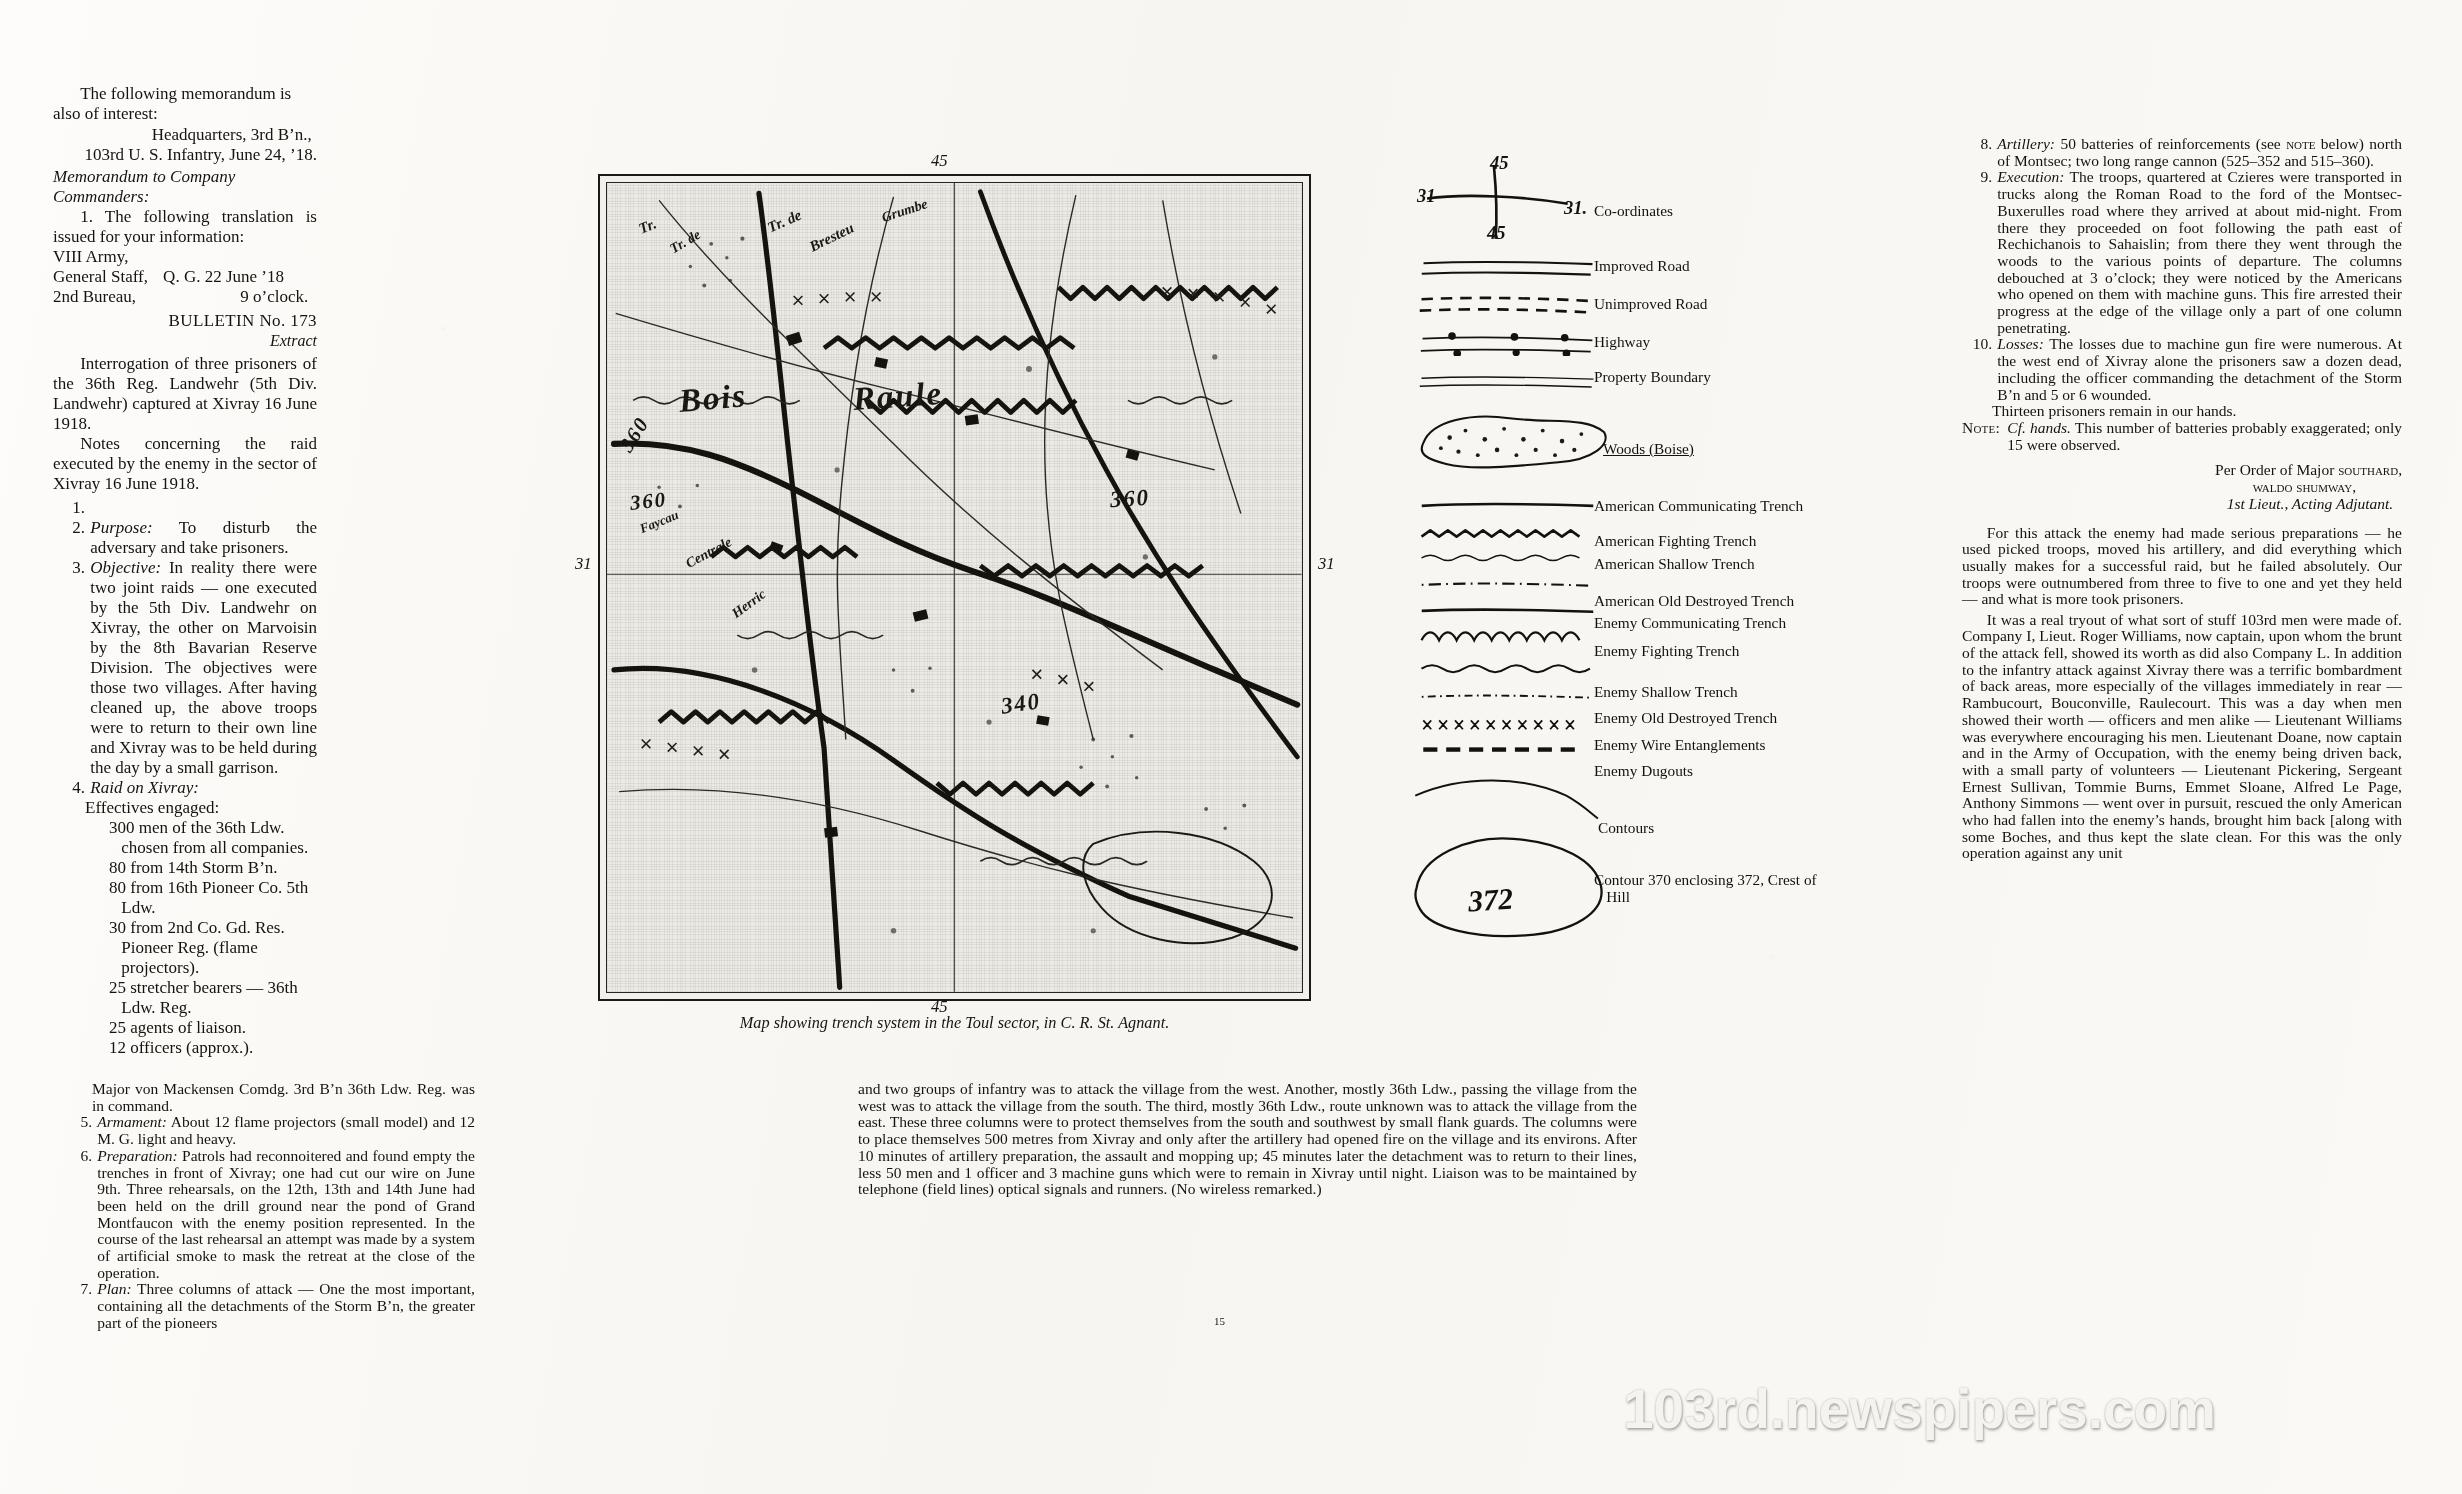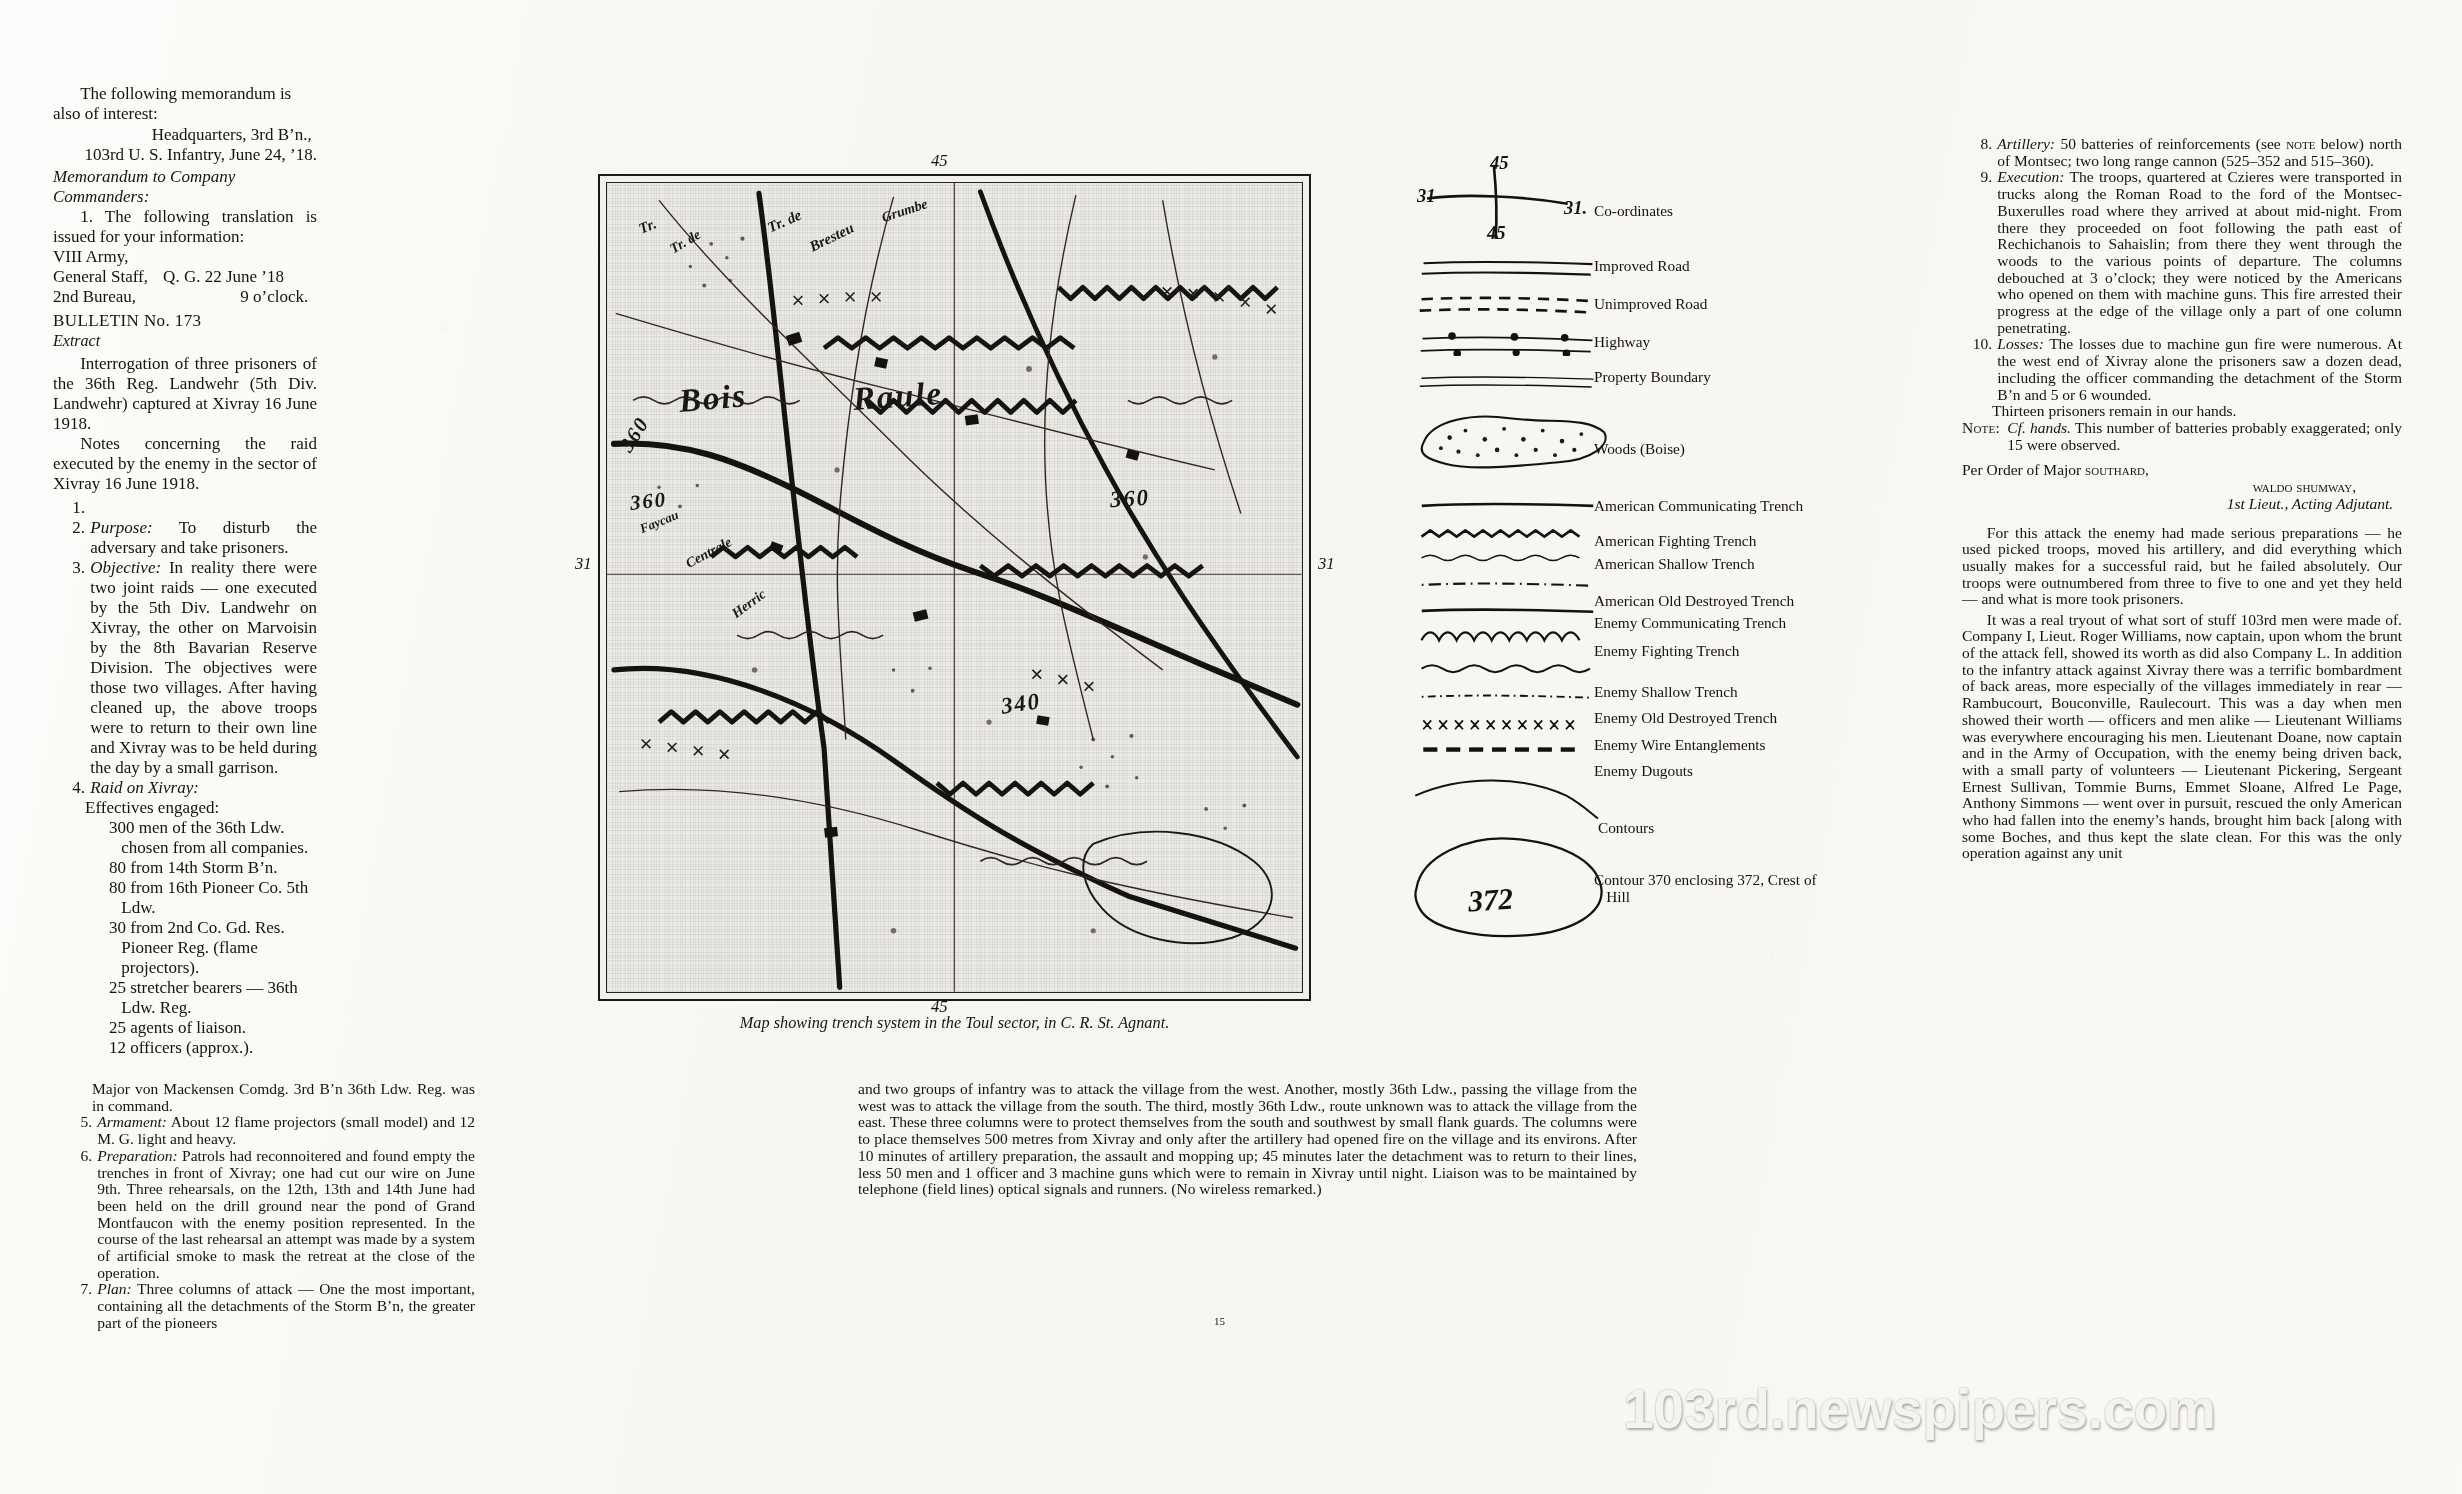--- a/index.html
+++ b/index.html
@@ -9,21 +9,21 @@
     background:#fbfaf7;
     background-image:
       radial-gradient(circle at 18% 22%, rgba(0,0,0,.018) 0 1.8px, transparent 2.6px),
       radial-gradient(circle at 72% 64%, rgba(0,0,0,.015) 0 1.8px, transparent 2.6px),
       linear-gradient(100deg,#fdfcfa 0%,#f7f5f1 45%,#fbf9f6 100%);
     color:#14130f;
   }
   
   .col{position:absolute;}
   .just{text-align:justify;text-justify:inter-word;}
-  .ctr{text-align:left;}
+  .ctr{text-align:right;}
   .it{font-style:italic;}
   .sc{font-variant:small-caps;letter-spacing:0.2px;}
   p{margin:0;}
   .ind{text-indent:1.6em;}
   
   .body1{font-size:17px;line-height:20px;}
   .body2{font-size:15.5px;line-height:16.7px;}
   
   .nlist{margin:0;padding:0;list-style:none;}
   .nitem{display:flex;align-items:flex-start;}
@@ -367,21 +367,21 @@
     <svg class="lgsym" style="left:42px; top:665px; width:220px; height:123px;" viewBox="0 0 250 140">
       <path d="M22 74 C 28 38, 80 14, 132 18 C 186 22, 226 42, 232 72 C 238 102, 200 124, 146 128 C 90 132, 38 120, 26 98 C 20 88, 20 80, 22 74 Z" stroke="#14120d" stroke-width="2.6" fill="none"></path>
     </svg>
     <div class="lgsym" style="left:113px; top:725px; font-style:italic; font-weight:bold; font-size:30px; transform:rotate(-4deg);">372</div>
 
     <div class="lglabel" style="left:239px; top:45px;">Co-ordinates</div>
     <div class="lglabel" style="left:239px; top:100px;">Improved Road</div>
     <div class="lglabel" style="left:239px; top:138px;">Unimproved Road</div>
     <div class="lglabel" style="left:239px; top:176px;">Highway</div>
     <div class="lglabel" style="left:239px; top:211px;">Property Boundary</div>
-    <div class="lglabel" style="left:239px; top:283px;">Woods (Boise)</div>
+    <div class="lglabel" style="left:248px; top:283px;text-decoration:underline;">Woods (Boise)</div>
     <div class="lglabel" style="left:239px; top:340px;">American Communicating Trench</div>
     <div class="lglabel" style="left:239px; top:375px;">American Fighting Trench</div>
     <div class="lglabel" style="left:239px; top:398px;">American Shallow Trench</div>
     <div class="lglabel" style="left:239px; top:435px;">American Old Destroyed Trench</div>
     <div class="lglabel" style="left:239px; top:457px;">Enemy Communicating Trench</div>
     <div class="lglabel" style="left:239px; top:485px;">Enemy Fighting Trench</div>
     <div class="lglabel" style="left:239px; top:526px;">Enemy Shallow Trench</div>
     <div class="lglabel" style="left:239px; top:552px;">Enemy Old Destroyed Trench</div>
     <div class="lglabel" style="left:239px; top:579px;">Enemy Wire Entanglements</div>
     <div class="lglabel" style="left:239px; top:605px;">Enemy Dugouts</div>

